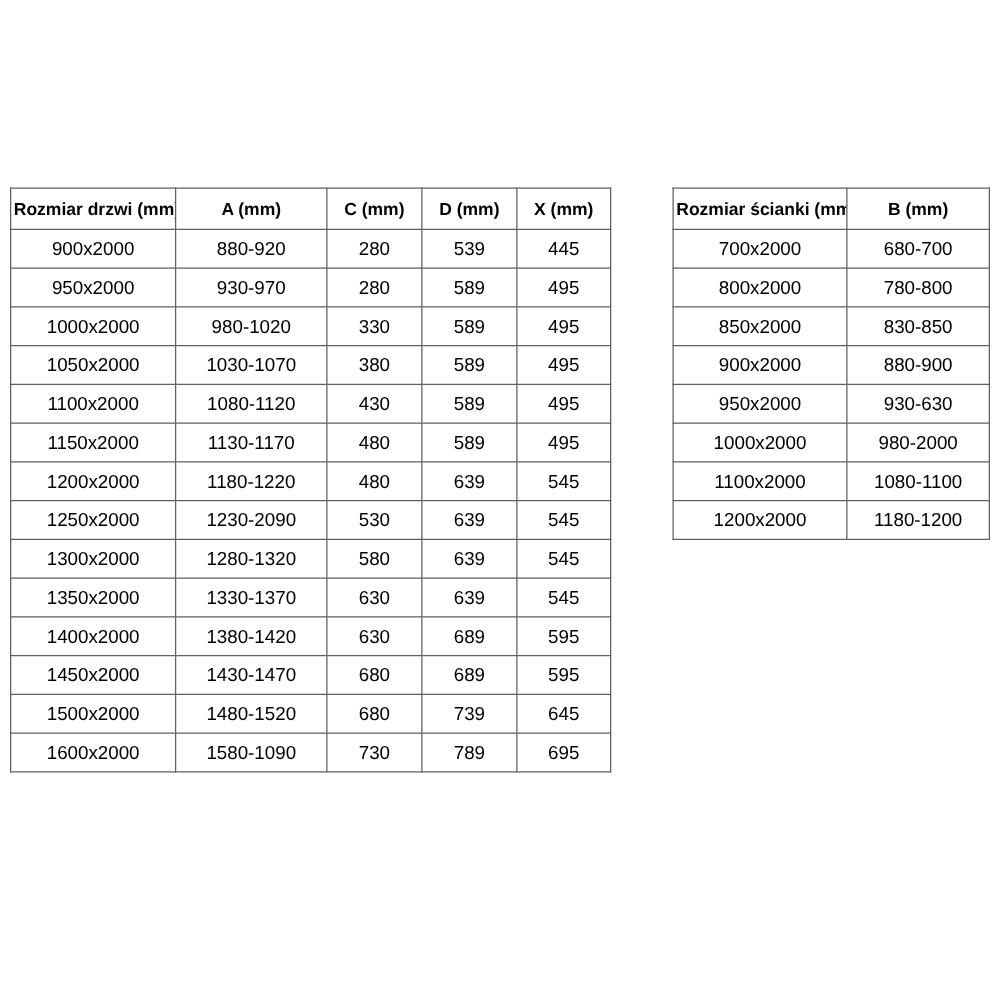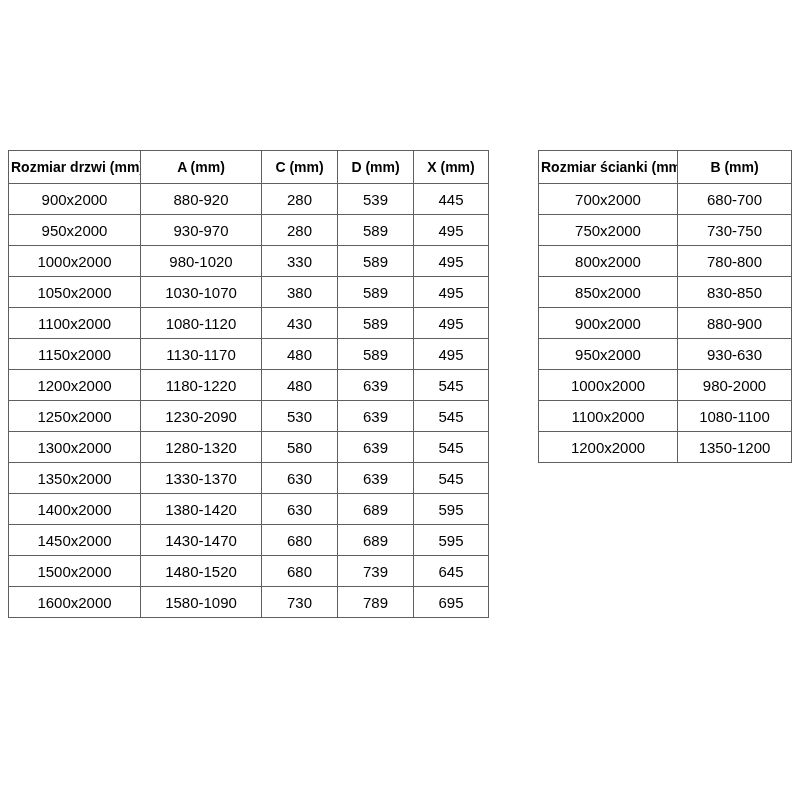--- a/index.html
+++ b/index.html
@@ -178,24 +178,20 @@
         <th>Rozmiar ścianki (mm)</th>
         <th>B (mm)</th>
       </tr>
     </thead>
     <tbody>
         <tr>
           <td>700x2000</td>
           <td>680-700</td>
         </tr>
         <tr>
-          <td>750x2000</td>
-          <td>730-750</td>
-        </tr>
-        <tr>
           <td>800x2000</td>
           <td>780-800</td>
         </tr>
         <tr>
           <td>850x2000</td>
           <td>830-850</td>
         </tr>
         <tr>
           <td>900x2000</td>
           <td>880-900</td>
@@ -207,18 +203,18 @@
         <tr>
           <td>1000x2000</td>
           <td>980-2000</td>
         </tr>
         <tr>
           <td>1100x2000</td>
           <td>1080-1100</td>
         </tr>
         <tr>
           <td>1200x2000</td>
-          <td>1350-1200</td>
+          <td>1180-1200</td>
         </tr>
       </tbody>
   </table>
 
 </div>
 
 </body></html>

